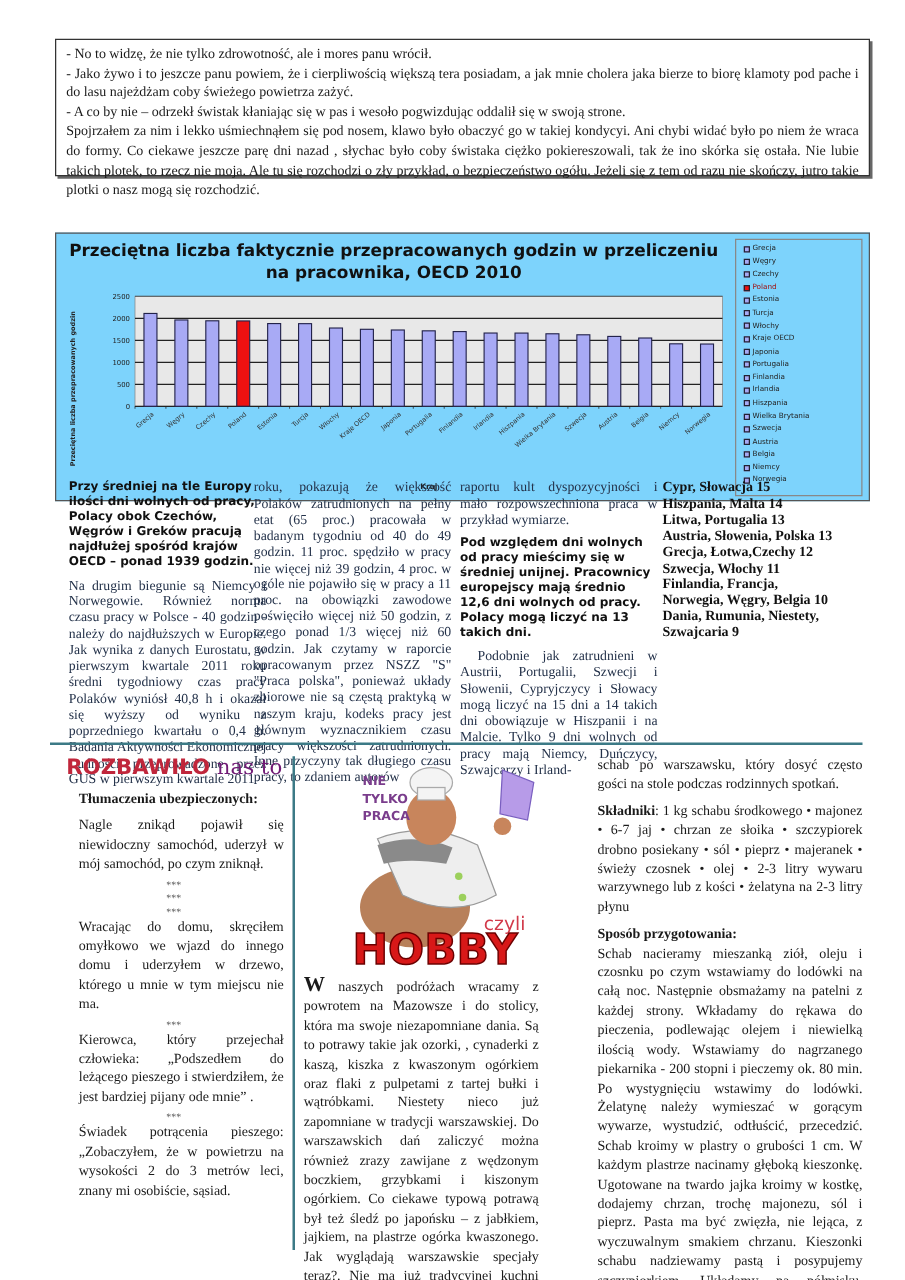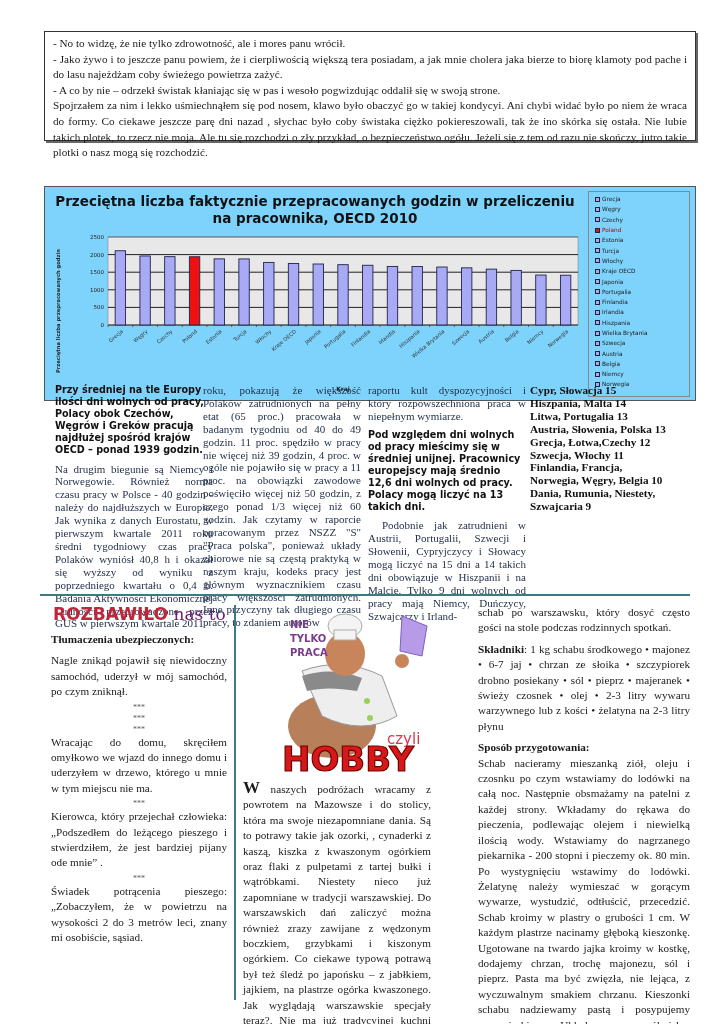--- a/index.html
+++ b/index.html
@@ -15,21 +15,21 @@
   .col{position:absolute;top:384px;width:158px;font-family:"Liberation Serif",serif;font-size:11px;line-height:12.9px;text-align:justify;color:#24324a;}
   .col p{margin:0 0 6px 0;}
   .lead{font-family:"DejaVu Sans",sans-serif;font-weight:bold;font-size:9.6px;line-height:12.1px;color:#111;text-align:left;}
   .bold-list{font-weight:bold;font-size:11.2px;line-height:12.9px;color:#111;text-align:left;}
   .teal-rule{position:absolute;left:40px;top:594px;width:650px;height:2px;background:#3c7a86;}
   .vrule{position:absolute;left:234px;top:605px;width:1.5px;height:395px;background:#3c7a86;}
   .rozb-title{position:absolute;left:53px;top:604px;font-family:"DejaVu Sans",sans-serif;font-size:17px;}
   .rozb-title .red{color:#c0263b;font-weight:bold;}
   .rozb-title .light{color:#701a75;font-family:"DejaVu Serif",serif;font-weight:normal;}
   .jokes{position:absolute;left:51px;top:632px;width:176px;font-family:"Liberation Serif",serif;font-size:11.2px;line-height:15.4px;color:#1a1a1a;text-align:justify;}
-  .jokes p{margin:0 0 2px 0;}
+  .jokes p{margin:0 0 2px 12px;}
   .jokes .sep{text-align:center;font-size:8px;line-height:11px;color:#555;margin:0;}
   .jokes .head{font-weight:bold;margin-bottom:6px;}
   .illus{position:absolute;left:262px;top:606px;width:178px;height:170px;}
   .recipe-left{position:absolute;left:243px;top:780px;width:188px;font-family:"Liberation Serif",serif;font-size:11.2px;line-height:15.4px;text-align:justify;color:#1a1a1a;}
   .recipe-left .dropcap{font-size:17px;font-weight:bold;}
   .recipe-right{position:absolute;left:478px;top:605px;width:212px;font-family:"Liberation Serif",serif;font-size:11.2px;line-height:15.4px;text-align:justify;color:#1a1a1a;}
   .recipe-right p{margin:0 0 6px 0;}
   .b{font-weight:bold;}
 </style>
 </head>
@@ -199,21 +199,21 @@
 </div>
 
 <div class="col" style="left:55px;">
   <p class="lead">Przy średniej na tle Europy ilości dni wolnych od pracy, Polacy obok Czechów, Węgrów i Greków pracują najdłużej spośród krajów OECD – ponad 1939 godzin.</p>
   <p>Na drugim biegunie są Niemcy i Norwegowie. Również norma czasu pracy w Polsce - 40 godzin - należy do najdłuższych w Europie. Jak wynika z danych Eurostatu, w pierwszym kwartale 2011 roku średni tygodniowy czas pracy Polaków wyniósł 40,8 h i okazał się wyższy od wyniku z poprzedniego kwartału o 0,4 h. Badania Aktywności Ekonomicznej Ludności przeprowadzone przez GUS w pierwszym kwartale 2011</p>
 </div>
 <div class="col" style="left:203px;">
   <p>roku, pokazują że większość Polaków zatrudnionych na pełny etat (65 proc.) pracowała w badanym tygodniu od 40 do 49 godzin. 11 proc. spędziło w pracy nie więcej niż 39 godzin, 4 proc. w ogóle nie pojawiło się w pracy a 11 proc. na obowiązki zawodowe poświęciło więcej niż 50 godzin, z czego ponad 1/3 więcej niż 60 godzin. Jak czytamy w raporcie opracowanym przez NSZZ "S" "Praca polska", ponieważ układy zbiorowe nie są częstą praktyką w naszym kraju, kodeks pracy jest głównym wyznacznikiem czasu pracy większości zatrudnionych. Inne przyczyny tak długiego czasu pracy, to zdaniem autorów</p>
 </div>
 <div class="col" style="left:368px;">
-  <p>raportu kult dyspozycyjności i który rozpowszechniona praca w niepełnym wymiarze.</p>
+  <p>raportu kult dyspozycyjności i mało rozpowszechniona praca w przykład wymiarze.</p>
   <p class="lead">Pod względem dni wolnych od pracy mieścimy się w średniej unijnej. Pracownicy europejscy mają średnio 12,6 dni wolnych od pracy. Polacy mogą liczyć na 13 takich dni.</p>
   <p style="text-indent:14px;">Podobnie jak zatrudnieni w Austrii, Portugalii, Szwecji i Słowenii, Cypryjczycy i Słowacy mogą liczyć na 15 dni a 14 takich dni obowiązuje w Hiszpanii i na Malcie. Tylko 9 dni wolnych od pracy mają Niemcy, Duńczycy, Szwajcarzy i Irland-</p>
 </div>
 <div class="col" style="left:530px;width:162px;">
   <div class="bold-list" id="days-list">
       <div>Cypr, Słowacja 15</div>
       <div>Hiszpania, Malta 14</div>
       <div>Litwa, Portugalia 13</div>
       <div>Austria, Słowenia, Polska 13</div>
       <div>Grecja, Łotwa,Czechy 12</div>

